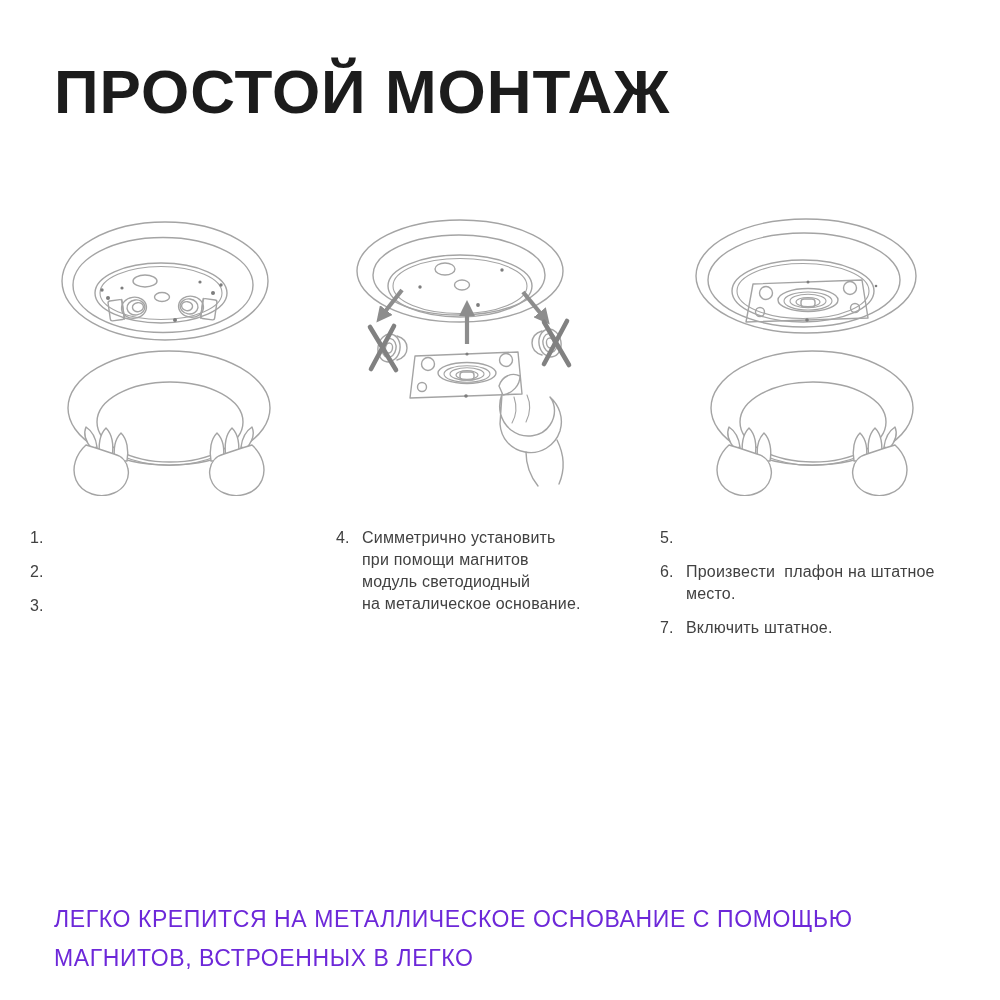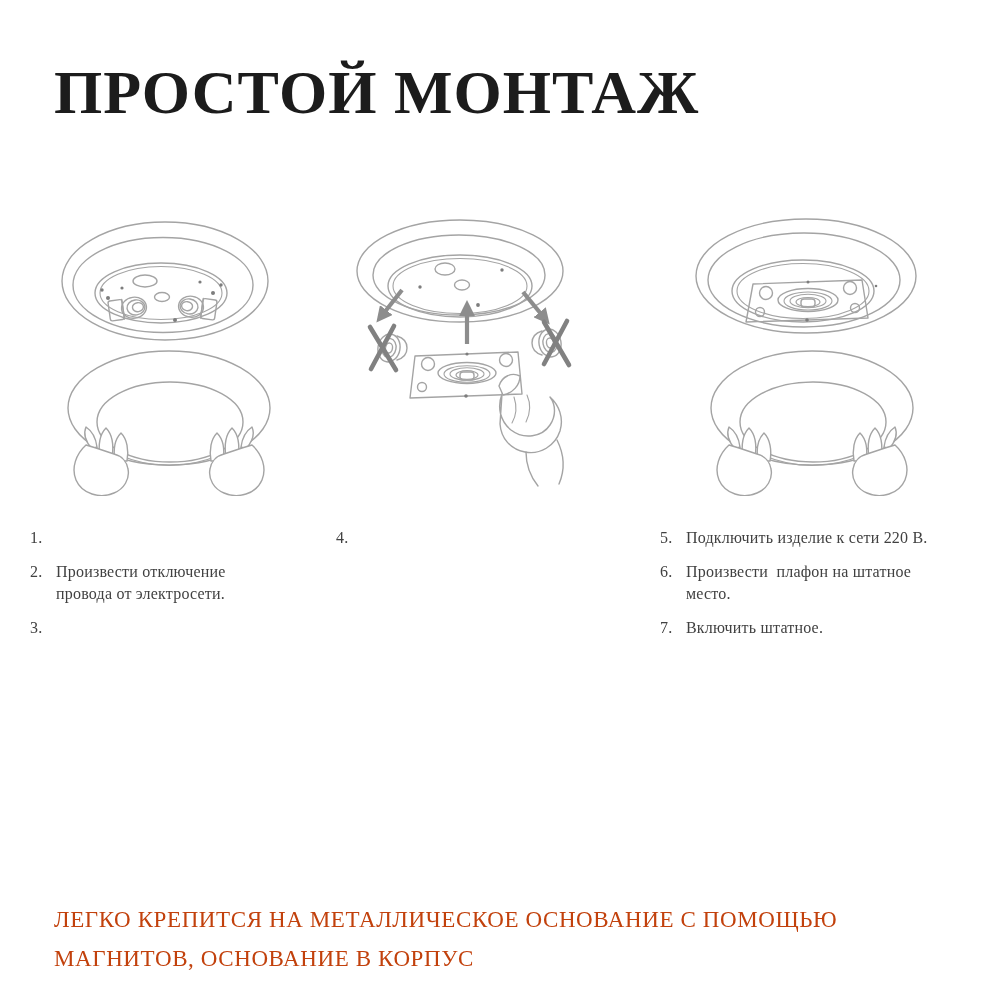--- a/index.html
+++ b/index.html
@@ -1,18 +1,18 @@
 <!DOCTYPE html>
 <html><head>
 <meta charset="utf-8">
 <style>
   html,body{margin:0;padding:0;background:#fff;}
   .page{
     position:relative; width:1000px; height:980px; background:#ffffff;
-    font-family:Liberation Serif, serif; overflow:hidden;
+    font-family:Liberation Sans, sans-serif; overflow:hidden;
   }
   .page-title{
     position:absolute; left:54px; top:60px;
     font-size:62px; line-height:64px; font-weight:700;
     letter-spacing:1px; color:#1c1c1c; white-space:nowrap;
   }
   .diagram{position:absolute;}
   .diagram svg{display:block; width:100%; height:100%;}
   .d1{left:55px;  top:214px; width:220px; height:282px;}
   .d2{left:356px; top:214px; width:225px; height:282px;}
@@ -22,21 +22,21 @@
   .col1{left:30px;  width:316px;}
   .col2{left:336px; width:312px;}
   .col3{left:660px; width:336px;}
   .step{display:flex; margin-bottom:12px; color:#414141;
         font-size:16px; line-height:22px; letter-spacing:0.2px;}
   .step .num{flex:0 0 26px; width:26px;}
   .step .txt{white-space:pre-wrap;}
 
   .footer-note{
     position:absolute; left:54px; top:900px; width:920px;
-    color:#c2410c; font-size:23px; line-height:39px; letter-spacing:0.6px;
+    color:#6d28d9; font-size:23px; line-height:39px; letter-spacing:0.6px;
   }
   .footer-note div{white-space:nowrap;}
 
   
   .art{stroke:#a4a4a4; fill:none; stroke-width:1.4;
        stroke-linecap:round; stroke-linejoin:round;}
   .thin{stroke-width:1.1;}
   .dot{fill:#7d7d7d; stroke:none;}
   .hand{fill:#ffffff; stroke:#a4a4a4; stroke-width:1.4;
         stroke-linecap:round; stroke-linejoin:round;}
@@ -225,48 +225,49 @@
       </g>
     </svg>
   </div>
 
   <div class="steps-col col1">
     <div class="step">
       <span class="num">1.</span>
     </div>
     <div class="step">
       <span class="num">2.</span>
-      <span class="txt">Произвести отключение
-провода от электросети.</span>
     </div>
     <div class="step">
       <span class="num">3.</span>
     </div>
   </div>
 
   <div class="steps-col col2">
     <div class="step">
       <span class="num">4.</span>
+      <span class="txt">Симметрично установить
+при помощи магнитов
+модуль светодиодный
+на металическое основание.</span>
     </div>
   </div>
 
   <div class="steps-col col3">
     <div class="step">
       <span class="num">5.</span>
-      <span class="txt">Подключить изделие к сети 220 В.</span>
     </div>
     <div class="step">
       <span class="num">6.</span>
       <span class="txt">Произвести  плафон на штатное
 место.</span>
     </div>
     <div class="step">
       <span class="num">7.</span>
       <span class="txt">Включить штатное.</span>
     </div>
   </div>
 
   <div class="footer-note">
     <div>ЛЕГКО КРЕПИТСЯ НА МЕТАЛЛИЧЕСКОЕ ОСНОВАНИЕ С ПОМОЩЬЮ</div>
-    <div>МАГНИТОВ, ОСНОВАНИЕ В КОРПУС</div>
+    <div>МАГНИТОВ, ВСТРОЕННЫХ В ЛЕГКО</div>
   </div>
 
 </div>
 
 </body></html>

